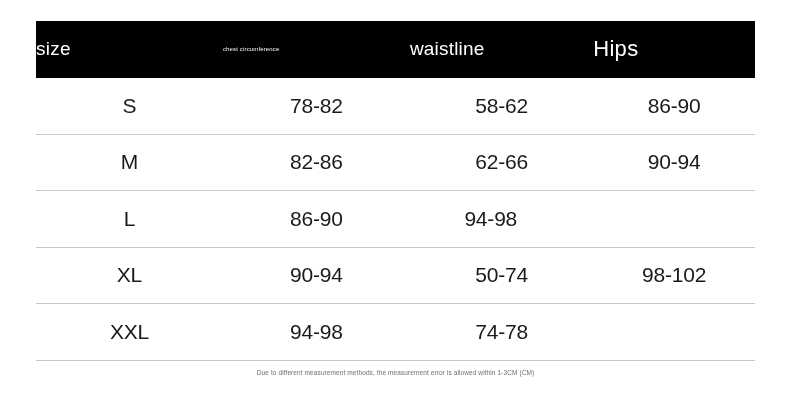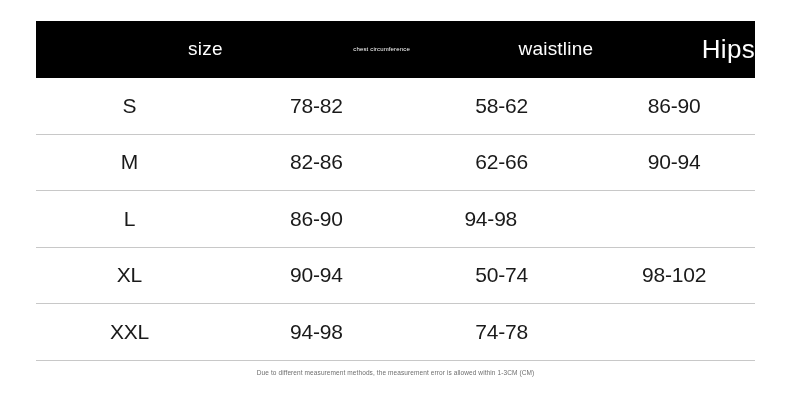--- a/index.html
+++ b/index.html
@@ -23,37 +23,37 @@
 
   
   .chart-header {
     display: flex;
     background: #000000;
     height: 57px;
     align-items: center;
   }
   .chart-header .cell {
     color: #ffffff;
-    text-align: right;
+    text-align: left;
     line-height: 1.1;
     white-space: nowrap;
     overflow: hidden;
   }
 
   
   .col-size   { width: 26.0%; }
   .col-chest  { width: 26.0%; }
   .col-waist  { width: 25.5%; }
   .col-hips   { width: 22.5%; }
 
   
   .h-size  { font-size: 19px; font-weight: 400; letter-spacing: 0.3px; }
   .h-chest { font-size: 6px;  font-weight: 400; letter-spacing: 0.15px; }
   .h-waist { font-size: 19px; font-weight: 400; letter-spacing: 0.2px; }
-  .h-hips  { font-size: 26px; font-weight: 400; letter-spacing: 0.3px; }
+  .h-hips  { font-size: 22px; font-weight: 400; letter-spacing: 0.3px; }
 
   
   .chart-body { width: 100%; }
   .chart-row {
     display: flex;
     align-items: center;
     height: 55.5px;
     border-bottom: 1px solid #c8c8c8;
   }
   .chart-row .cell {

